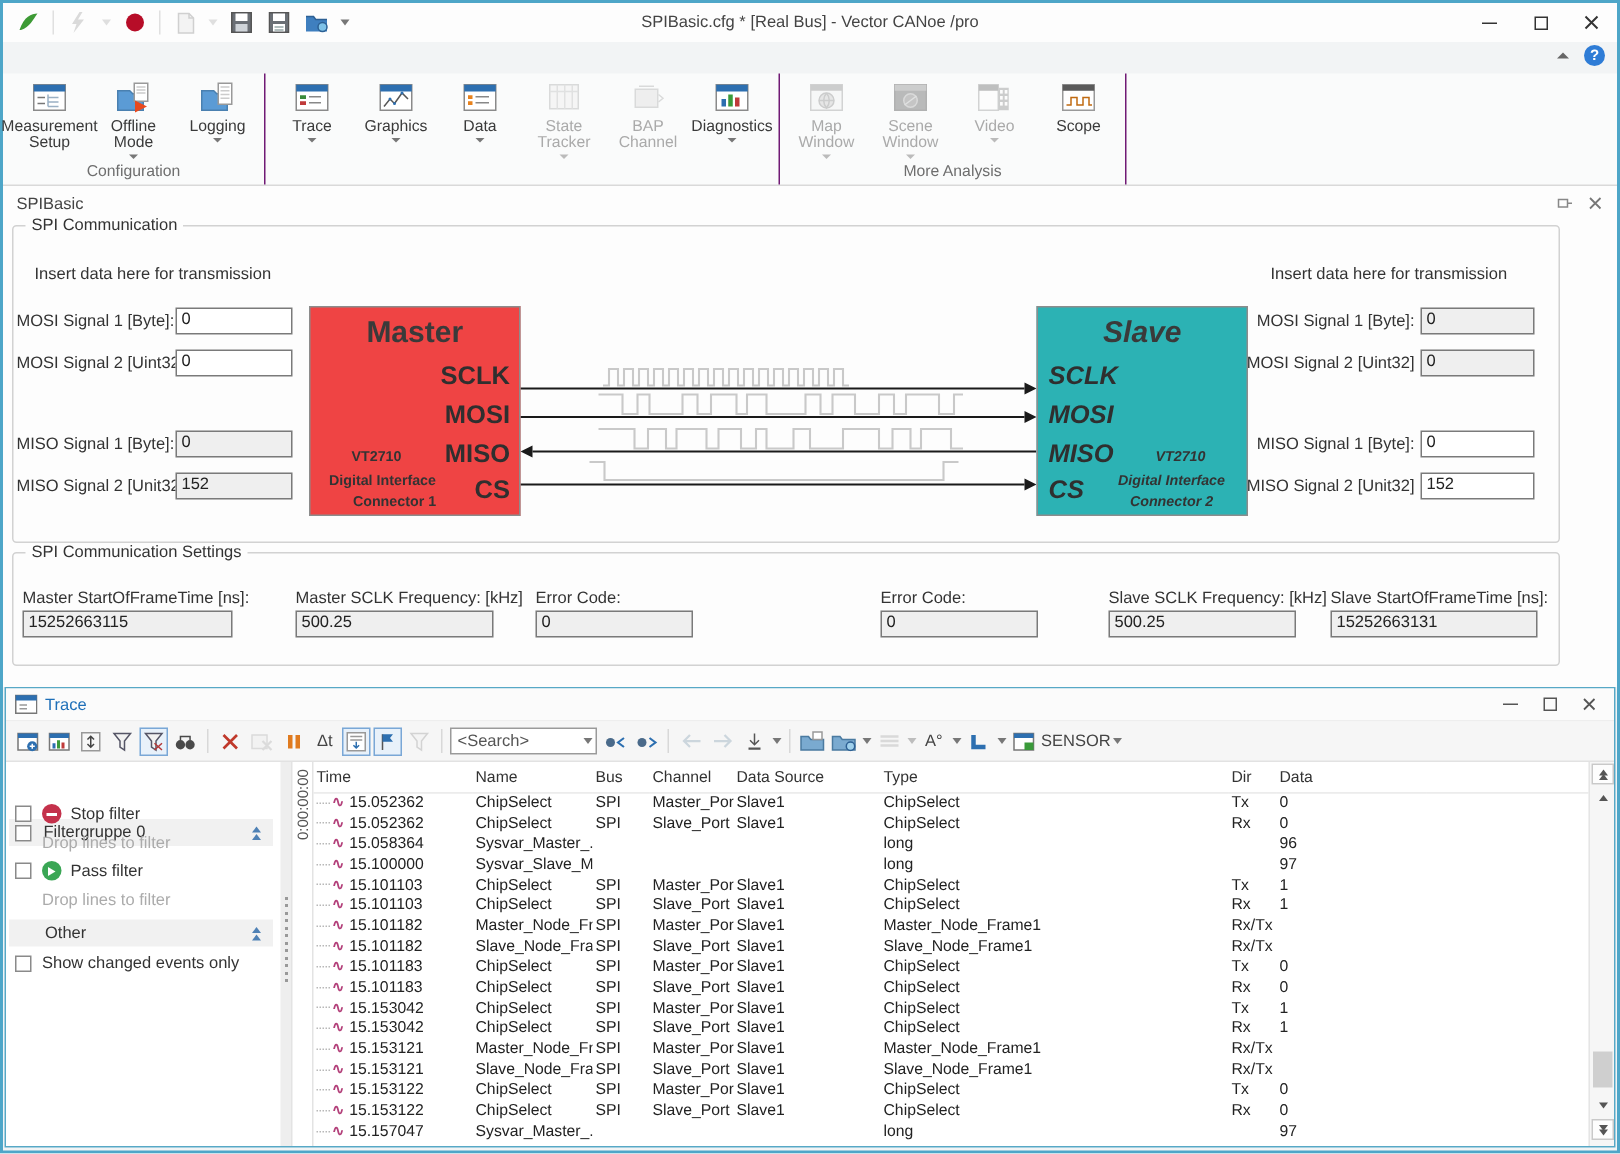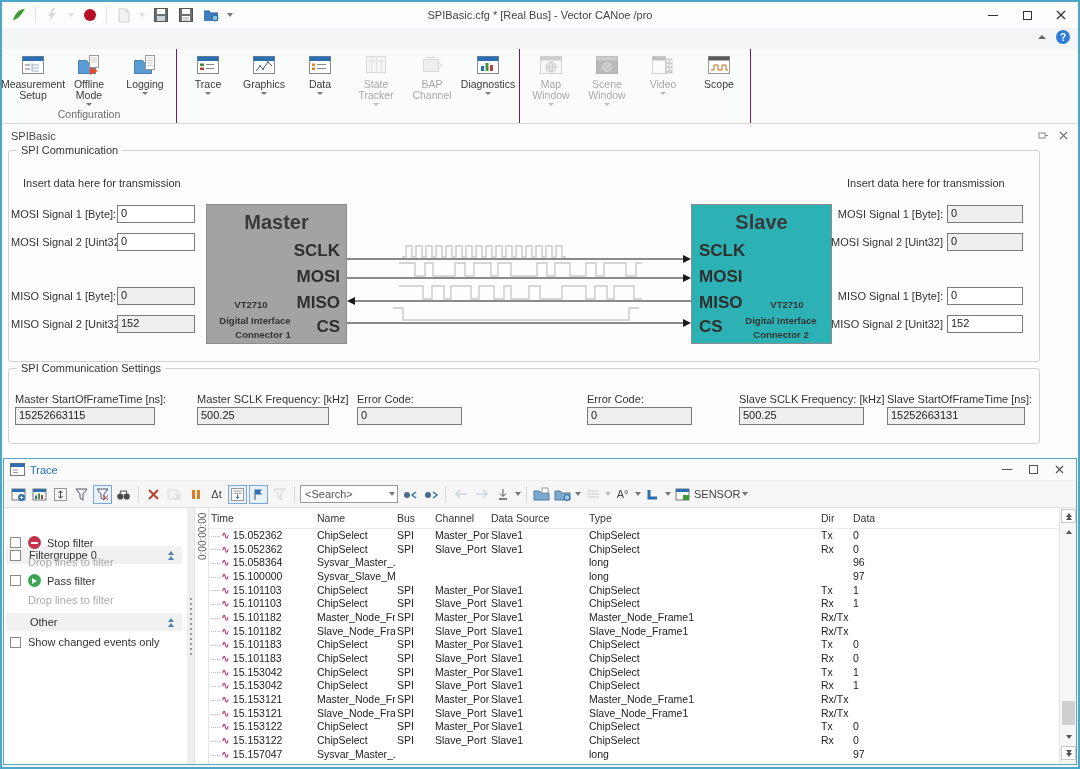--- a/index.html
+++ b/index.html
@@ -47,22 +47,22 @@
   #doc-title { position:absolute; left:9px; top:6px; color:#444; }
   #doc-icons { position:absolute; right:10px; top:6px; display:flex; gap:10px; color:#888; align-items:center; }
   .groupbox { position:absolute; border:1px solid #d2d2d2; border-radius:3px; }
   .gb-label { position:absolute; top:-7px; left:8px; background:#fdfdfd; padding:0 4px; color:#333; }
   .hint { position:absolute; color:#333; }
   .flabel { position:absolute; color:#333; white-space:nowrap; }
   .inp { position:absolute; height:18px; background:#fff; border:1px solid #7a7a7a; padding:1px 0 0 3px; color:#222; overflow:hidden; white-space:nowrap; }
   .inp.dis { background:#efefef; }
 
   .node { position:absolute; width:141px; height:140px; border:1px solid #8c8c8c; }
-  .node.master { background:#a3a3a3; }
-  .node.slave { background:#2cb2b4; }
+  .node.master { background:#ef4444; }
+  .node.slave { background:#2cb2b4;font-style:italic; }
   .node-title { position:absolute; top:6px; left:0; width:100%; text-align:center; font-size:20px; font-weight:bold; color:#3a3a3a; }
   .sig { position:absolute; font-size:17px; font-weight:bold; color:#2f2f2f; }
   .node.master .sig { right:6px; }
   .node.slave .sig { left:7px; }
   .node-small { position:absolute; font-size:9.5px; font-weight:bold; color:#333; text-align:center; line-height:12px; }
 
   
   #trace { position:absolute; left:1px; top:456px; width:1074px; height:307px; background:#fff; border:1px solid #57a8c6; }
   #trace-titlebar { position:absolute; left:0; top:0; width:100%; height:22px; background:#fbfbfb; display:flex; align-items:center; border-bottom:1px solid #eee; }
   #trace-title { color:#1e6fb8; margin-left:5px; }
@@ -347,20 +347,21 @@
             <div class="ricon">
               <svg width="24" height="22" viewBox="0 0 24 22">
                 <rect x="1.5" y="2.5" width="21" height="17" fill="#fff" stroke="#999"></rect>
                 <rect x="1.5" y="2.5" width="21" height="4" fill="#5a5a5a"></rect>
                 <path d="M4 16h3v-5h4v5h4v-5h4v5h2" stroke="#c06a10" fill="none"></path>
               </svg>
             </div>
             <div class="rlabel">Scope</div>
           </div>
         </div>
+        <div class="glabel">More Analysis</div>
       </div>
     </div>
 
   <div id="doc">
     <div id="doc-title">SPIBasic</div>
     <div id="doc-icons">
       <span>
         <svg width="11" height="11">
             <rect x="1" y="3" width="6" height="5" fill="none" stroke="#888"></rect>
             <path d="M7,5.5 h3" stroke="#888"></path>

